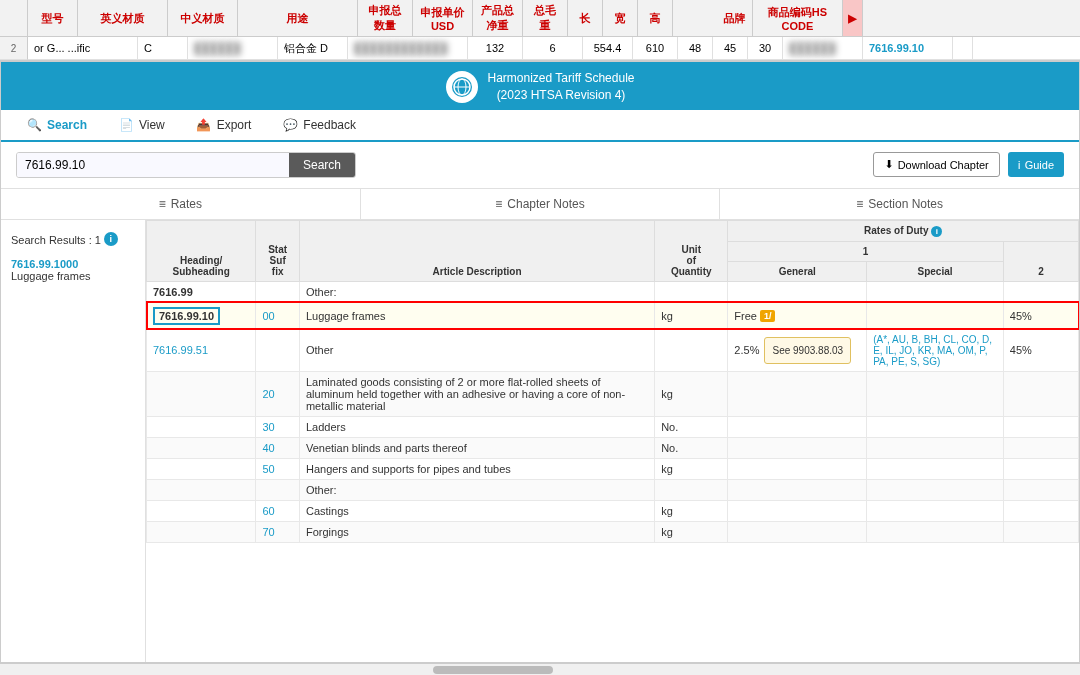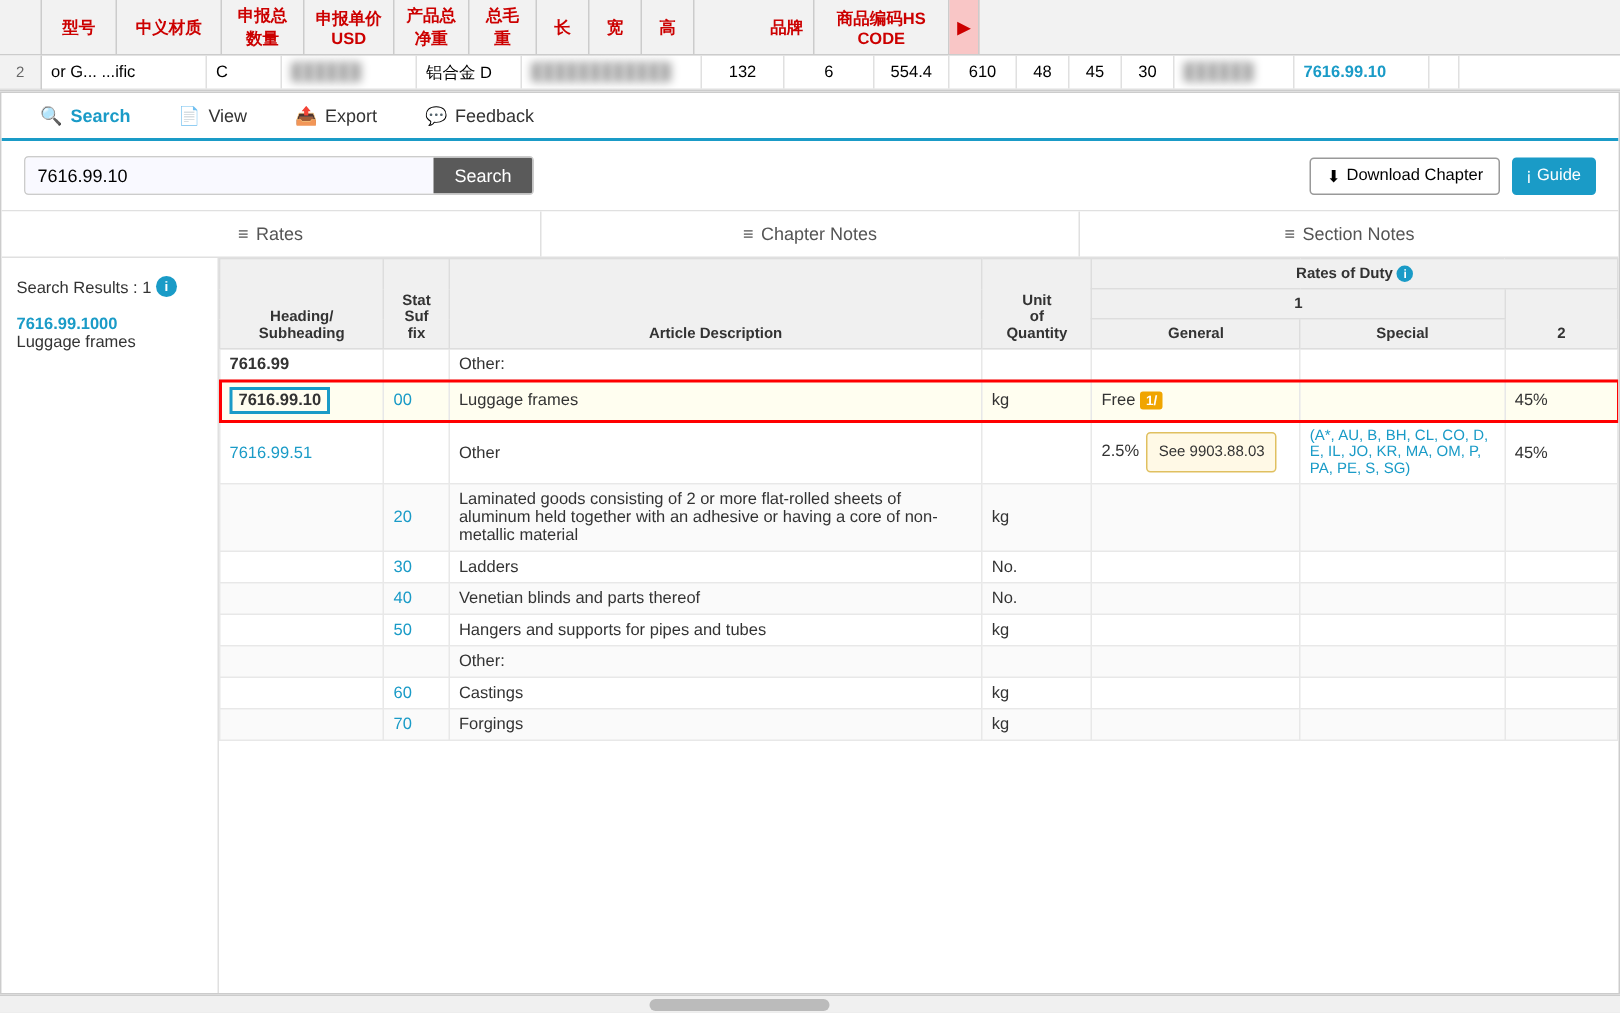--- a/index.html
+++ b/index.html
@@ -379,22 +379,28 @@
 <div class="outer-wrap">
 
   <div class="spreadsheet-section">
 
     <div class="row-wrap">
       <div class="row-num" style="background:#f2f2f2; border-bottom:1px solid #ccc;">&nbsp;</div>
       <div class="col-headers" style="flex:1;">
         <div class="col-header" style="width:50px;">
             <span style="color:#c00; font-weight:bold;">型号</span>
           </div>
+        <div class="col-header" style="width:90px;">
+            <span style="color:#c00; font-weight:bold;">英义材质</span>
+          </div>
         <div class="col-header" style="width:70px;">
             <span style="color:#c00; font-weight:bold;">中义材质</span>
+          </div>
+        <div class="col-header" style="width:120px;">
+            <span style="color:#c00; font-weight:bold;">用途</span>
           </div>
         <div class="col-header" style="width:55px;">
             <span style="color:#c00; font-weight:bold;">申报总数量</span>
           </div>
         <div class="col-header" style="width:60px;">
             <span style="color:#c00; font-weight:bold;">申报单价USD</span>
           </div>
         <div class="col-header" style="width:50px;">
             <span style="color:#c00; font-weight:bold;">产品总净重</span>
           </div>
@@ -439,20 +445,34 @@
         <div class="data-cell" style="width:35px; justify-content:center;">30</div>
         <div class="data-cell blurred" style="width:80px;">██████</div>
         <div class="data-cell" style="width:90px; color:#1a9bc7; font-weight:bold;">7616.99.10</div>
         <div class="data-cell" style="width:20px;"></div>
       </div>
     </div>
   </div>
 
   <div class="hts-panel">
 
+    <div class="hts-header">
+      <div class="hts-header-logo">
+        <svg width="22" height="22" viewBox="0 0 22 22">
+            <circle cx="11" cy="11" r="10" fill="#1a9bc7"></circle>
+            <circle cx="11" cy="11" r="8" fill="none" stroke="#fff" stroke-width="1.5"></circle>
+            <ellipse cx="11" cy="11" rx="4" ry="8" fill="none" stroke="#fff" stroke-width="1"></ellipse>
+            <line x1="3" y1="11" x2="19" y2="11" stroke="#fff" stroke-width="1"></line>
+          </svg>
+      </div>
+      <div class="hts-header-text">
+        <span>Harmonized Tariff Schedule</span>
+        <span>(2023 HTSA Revision 4)</span>
+      </div>
+    </div>
 
     <div class="hts-nav">
       <div class="hts-nav-tab active">
         <span>🔍</span>
         <span>Search</span>
       </div>
       <div class="hts-nav-tab">
         <span>📄</span>
         <span>View</span>
       </div>

